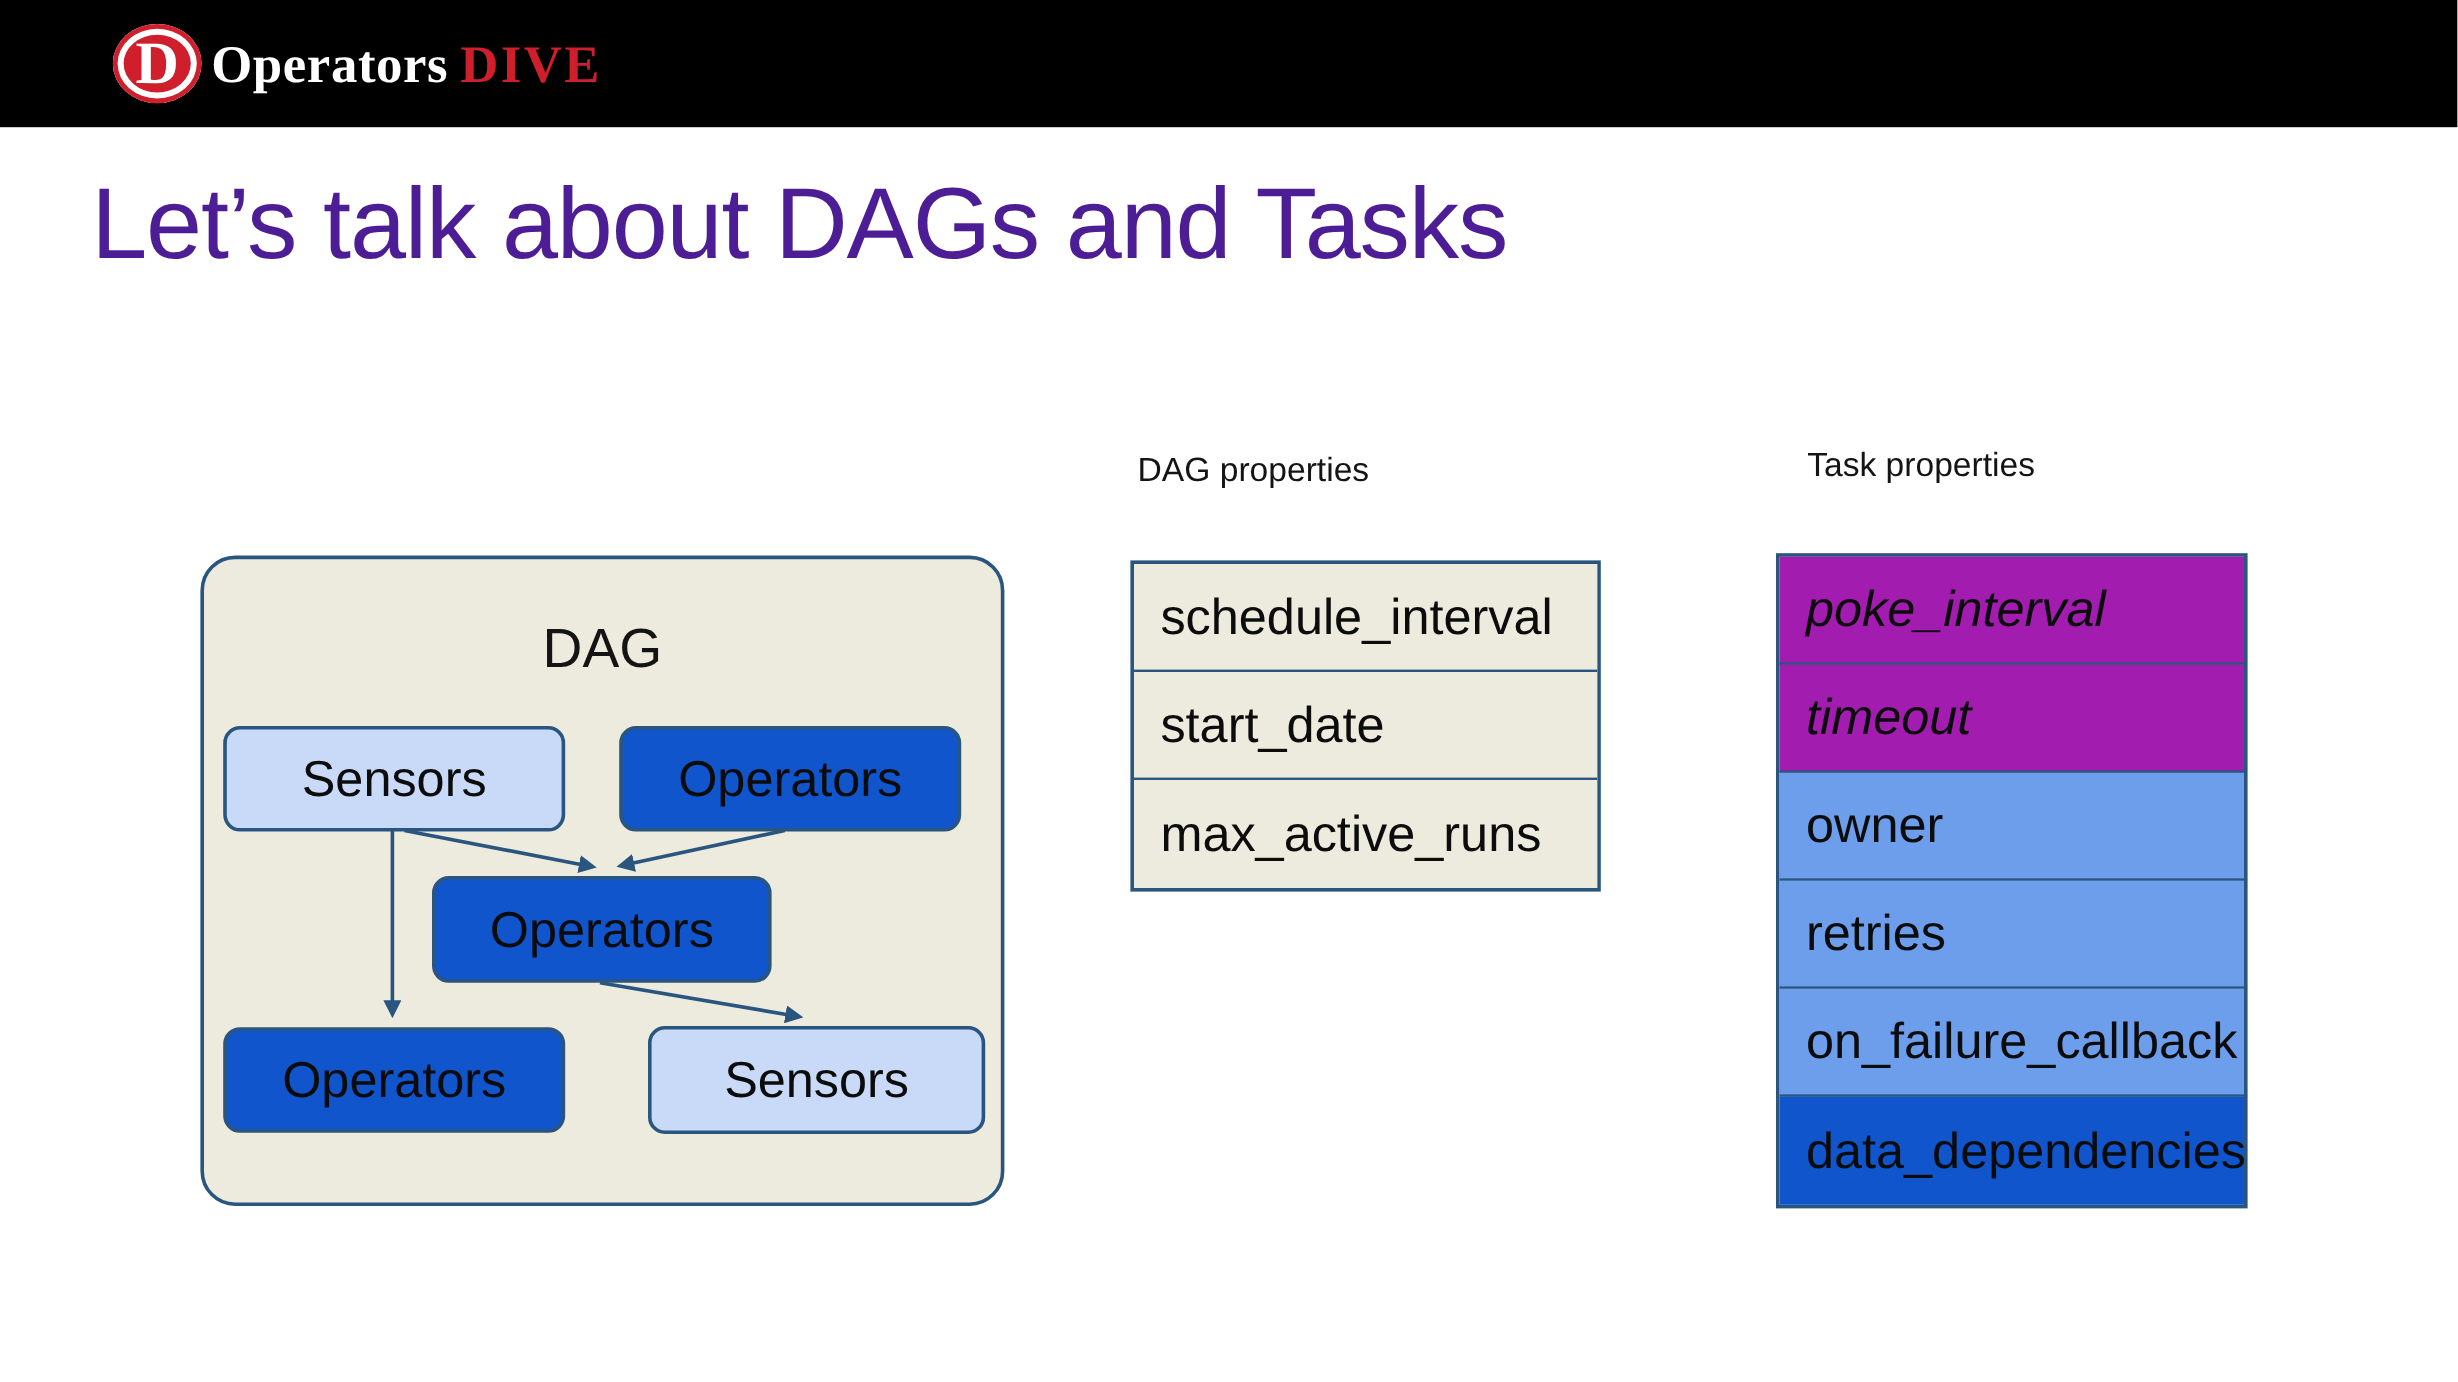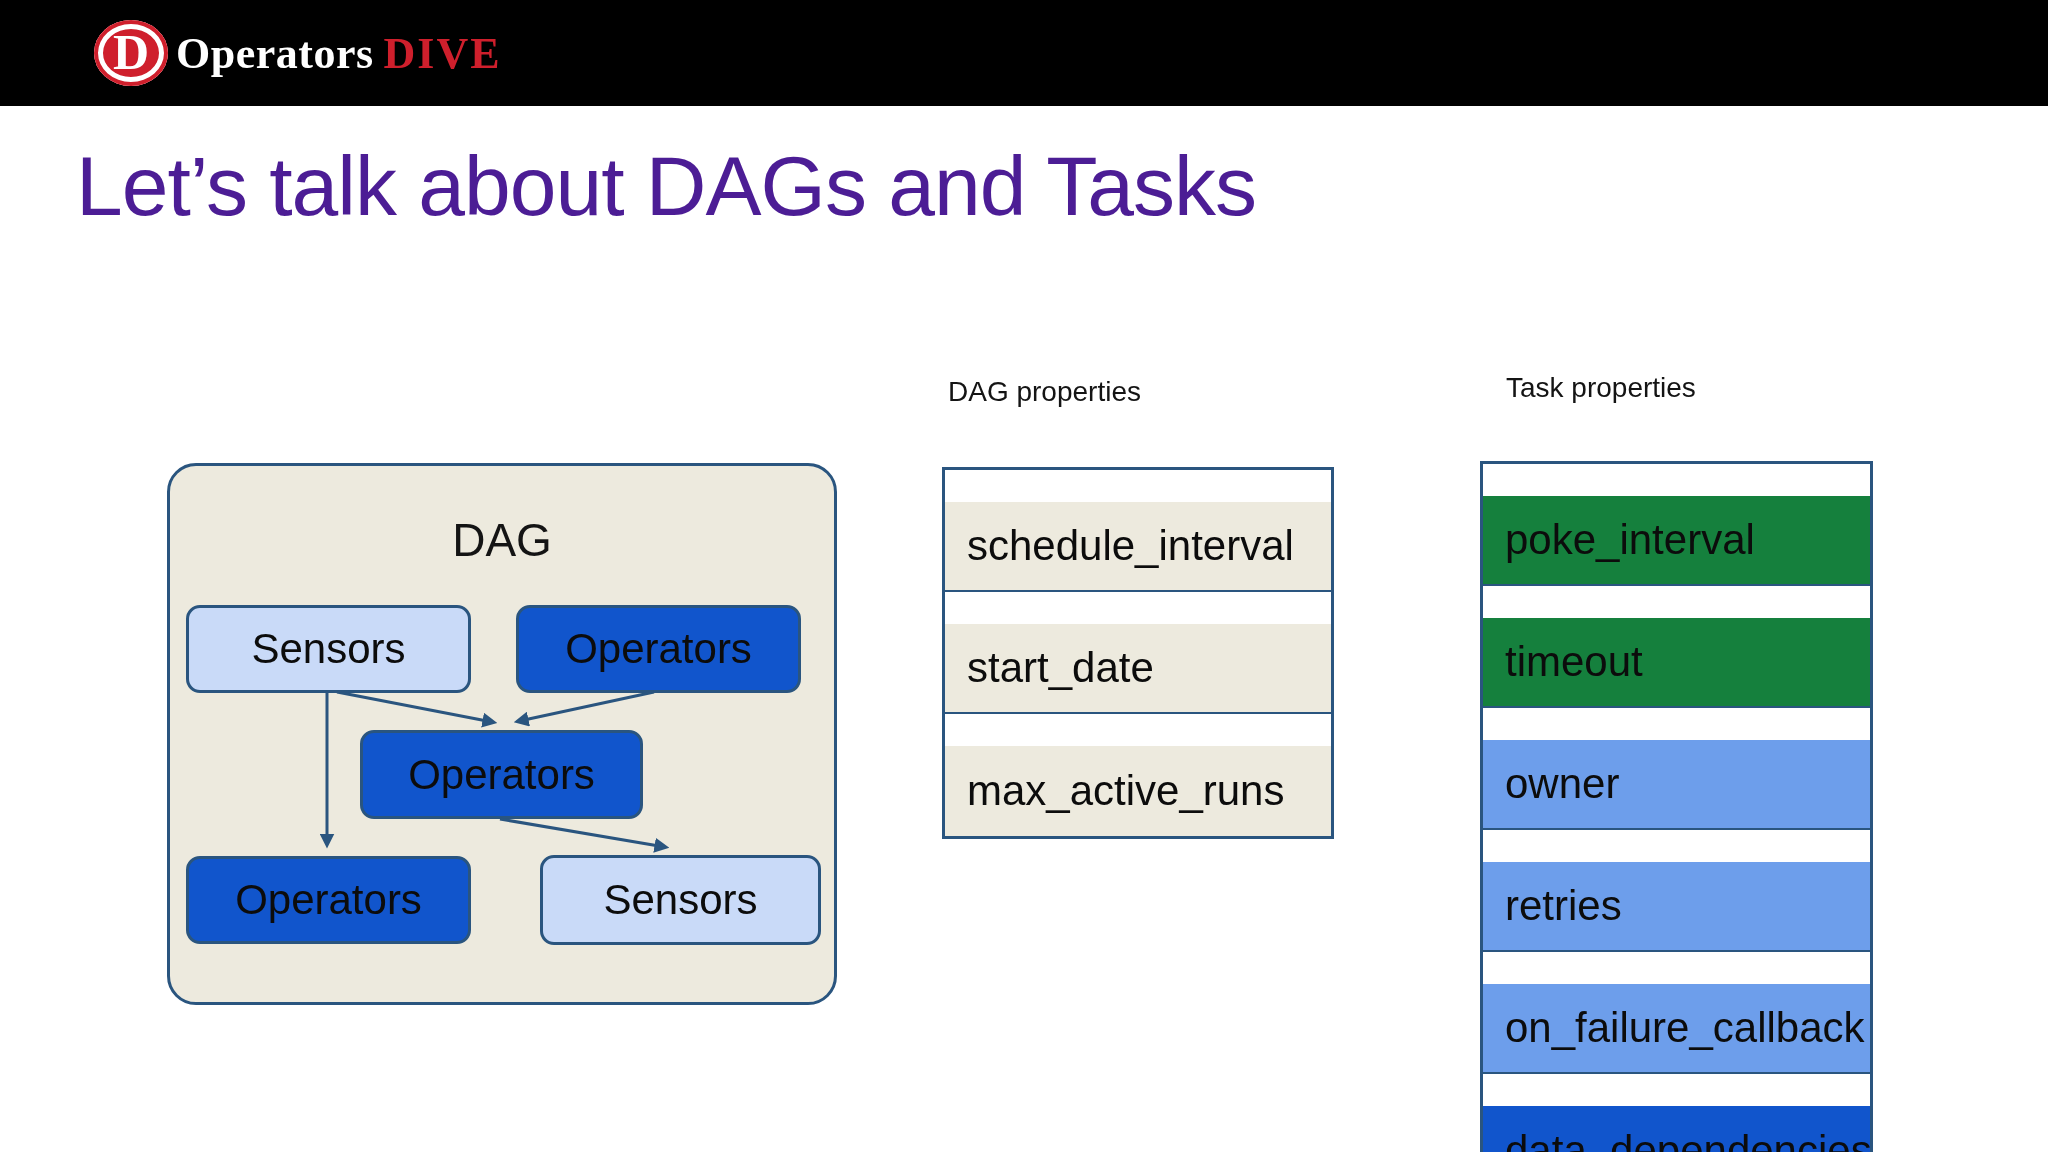--- a/index.html
+++ b/index.html
@@ -71,25 +71,24 @@
   .task-props-title { left: 1506px; top: 372px; }
 
   .props-table { position: absolute; border: 3px solid #2a557f; }
   .dag-props-table  { left: 942px;  top: 467px; width: 392px; }
   .task-props-table { left: 1480px; top: 461px; width: 393px; }
 
   .props-row {
     height: 90px; display: flex; align-items: center;
     padding-left: 22px; font-size: 42px; color: #0c0c0c;
     border-bottom: 2px solid #2a557f;
-    margin-top: 32px;
   }
   .props-row:last-child { border-bottom: none; }
   .tone-beige  { background: #edeade; }
-  .tone-light  { background: #15803d; }
+  .tone-light  { background: #a21caf; font-style: italic; }
   .tone-medium { background: #6d9eeb; }
   .tone-dark   { background: #1155cc; text-align: center; }
 </style>
 </head>
 <body>
 
 <div class="header-bar">
   <div class="logo-mark">
     <span class="logo-d">D</span>
   </div>

